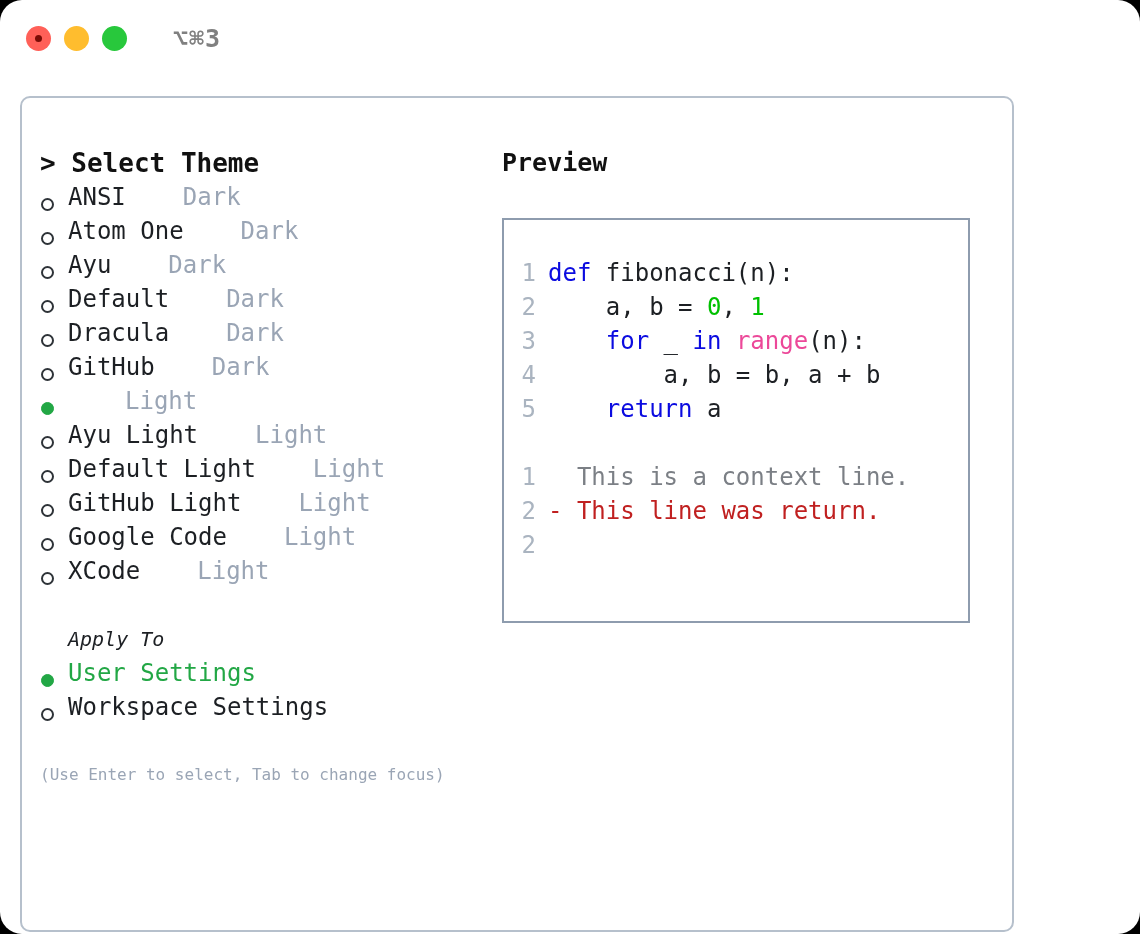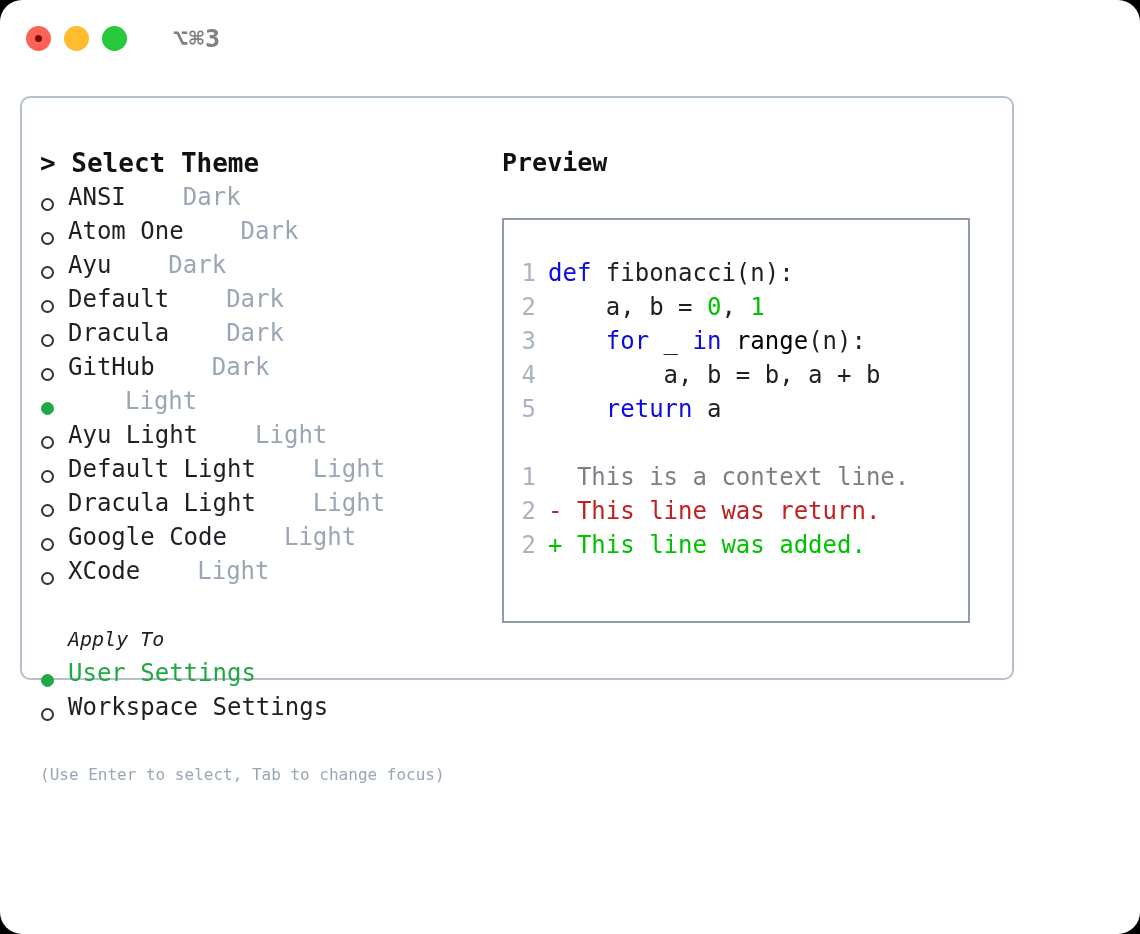--- a/index.html
+++ b/index.html
@@ -65,21 +65,21 @@
     letter-spacing: 1px;
     line-height: 1;
   }
 
   
   .panel {
     position: absolute;
     left: 20px;
     top: 96px;
     width: 994px;
-    height: 584px;
+    height: 836px;
     border: 2px solid #b6c0cc;
     border-radius: 10px;
     box-sizing: border-box;
     background: #ffffff;
   }
 
   .panel-inner {
     position: absolute;
     left: 0; top: 0;
     width: 100%; height: 100%;
@@ -186,21 +186,21 @@
     width: 44px;
     flex: 0 0 44px;
     text-align: right;
     color: #aab4c0;
     padding-right: 12px;
     box-sizing: border-box;
   }
   .code-text { color: #1c1f23; }
 
   .tok-kw   { color: #0b0be0; }
-  .tok-fn   { color: #000000; }
+  .tok-fn   { color: #ec4899; }
   .tok-num  { color: #00c000; }
   .tok-plain{ color: #1c1f23; }
 
   .blank-line { height: 34px; }
 
   .diff-ctx { color: #7b7f85; }
   .diff-del { color: #c02020; }
   .diff-add { color: #00c000; }
 </style>
 </head>
@@ -225,21 +225,21 @@
         <div id="theme-list">
             <div class="row"><span class="marker"><span class="dot hollow"></span></span><span class="lbl">ANSI</span><span class="suffix">Dark</span></div>
             <div class="row"><span class="marker"><span class="dot hollow"></span></span><span class="lbl">Atom One</span><span class="suffix">Dark</span></div>
             <div class="row"><span class="marker"><span class="dot hollow"></span></span><span class="lbl">Ayu</span><span class="suffix">Dark</span></div>
             <div class="row"><span class="marker"><span class="dot hollow"></span></span><span class="lbl">Default</span><span class="suffix">Dark</span></div>
             <div class="row"><span class="marker"><span class="dot hollow"></span></span><span class="lbl">Dracula</span><span class="suffix">Dark</span></div>
             <div class="row"><span class="marker"><span class="dot hollow"></span></span><span class="lbl">GitHub</span><span class="suffix">Dark</span></div>
             <div class="row"><span class="marker"><span class="dot filled"></span></span><span class="suffix">Light</span></div>
             <div class="row"><span class="marker"><span class="dot hollow"></span></span><span class="lbl">Ayu Light</span><span class="suffix">Light</span></div>
             <div class="row"><span class="marker"><span class="dot hollow"></span></span><span class="lbl">Default Light</span><span class="suffix">Light</span></div>
-            <div class="row"><span class="marker"><span class="dot hollow"></span></span><span class="lbl">Dracula Light</span><span class="suffix">Light</span></div>
+            <div class="row"><span class="marker"><span class="dot hollow"></span></span><span class="lbl">GitHub Light</span><span class="suffix">Light</span></div>
             <div class="row"><span class="marker"><span class="dot hollow"></span></span><span class="lbl">Google Code</span><span class="suffix">Light</span></div>
             <div class="row"><span class="marker"><span class="dot hollow"></span></span><span class="lbl">XCode</span><span class="suffix">Light</span></div>
           </div>
 
         <div class="group-gap"></div>
 
         <div class="apply-label">Apply To</div>
         <div id="apply-list">
             <div class="row"><span class="marker"><span class="dot filled"></span></span><span class="lbl sel">User Settings</span></div>
             <div class="row"><span class="marker"><span class="dot hollow"></span></span><span class="lbl">Workspace Settings</span></div>
@@ -255,20 +255,20 @@
               <div class="code-line"><span class="gutter">1</span><span class="code-text"><span class="tok-kw">def</span><span class="tok-plain"> fibonacci(n):</span></span></div>
               <div class="code-line"><span class="gutter">2</span><span class="code-text"><span class="tok-plain">    a, b = </span><span class="tok-num">0</span><span class="tok-plain">, </span><span class="tok-num">1</span></span></div>
               <div class="code-line"><span class="gutter">3</span><span class="code-text"><span class="tok-plain">    </span><span class="tok-kw">for</span><span class="tok-plain"> _ </span><span class="tok-kw">in</span><span class="tok-plain"> </span><span class="tok-fn">range</span><span class="tok-plain">(n):</span></span></div>
               <div class="code-line"><span class="gutter">4</span><span class="code-text"><span class="tok-plain">        a, b = b, a + b</span></span></div>
               <div class="code-line"><span class="gutter">5</span><span class="code-text"><span class="tok-plain">    </span><span class="tok-kw">return</span><span class="tok-plain"> a</span></span></div>
             </div>
           <div class="blank-line"></div>
           <div id="diff-block">
               <div class="code-line"><span class="gutter">1</span><span class="diff-ctx">  This is a context line.</span></div>
               <div class="code-line"><span class="gutter">2</span><span class="diff-del">- This line was return.</span></div>
-              <div class="code-line"><span class="gutter">2</span><span class="diff-add">+ This line was added.</span></div>
+              <div class="code-line"><span class="gutter">2</span></div>
             </div>
         </div>
       </div>
 
     </div>
   </div>
 </div>
 
 </body></html>

